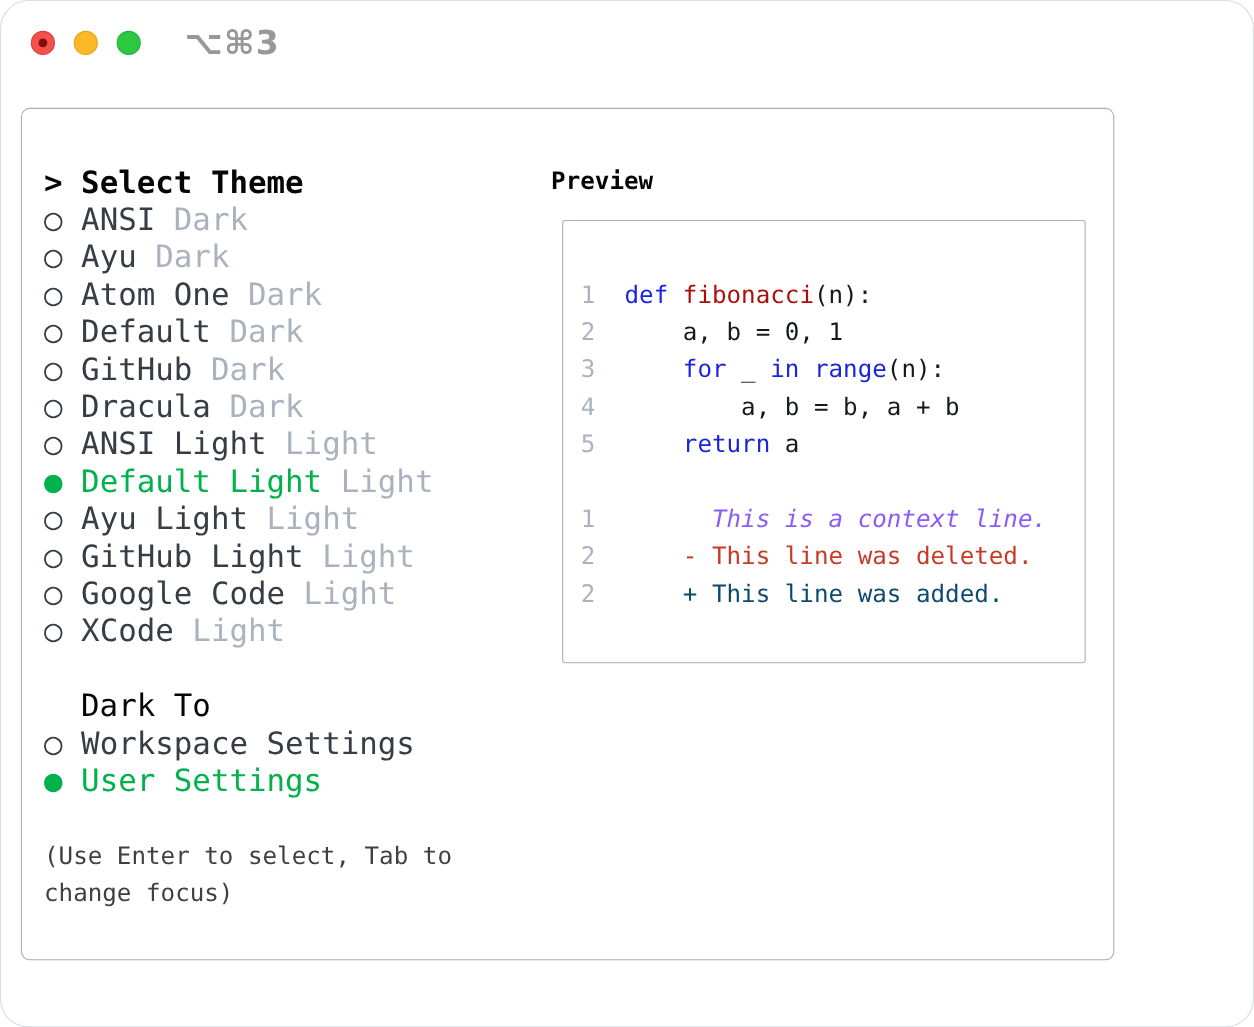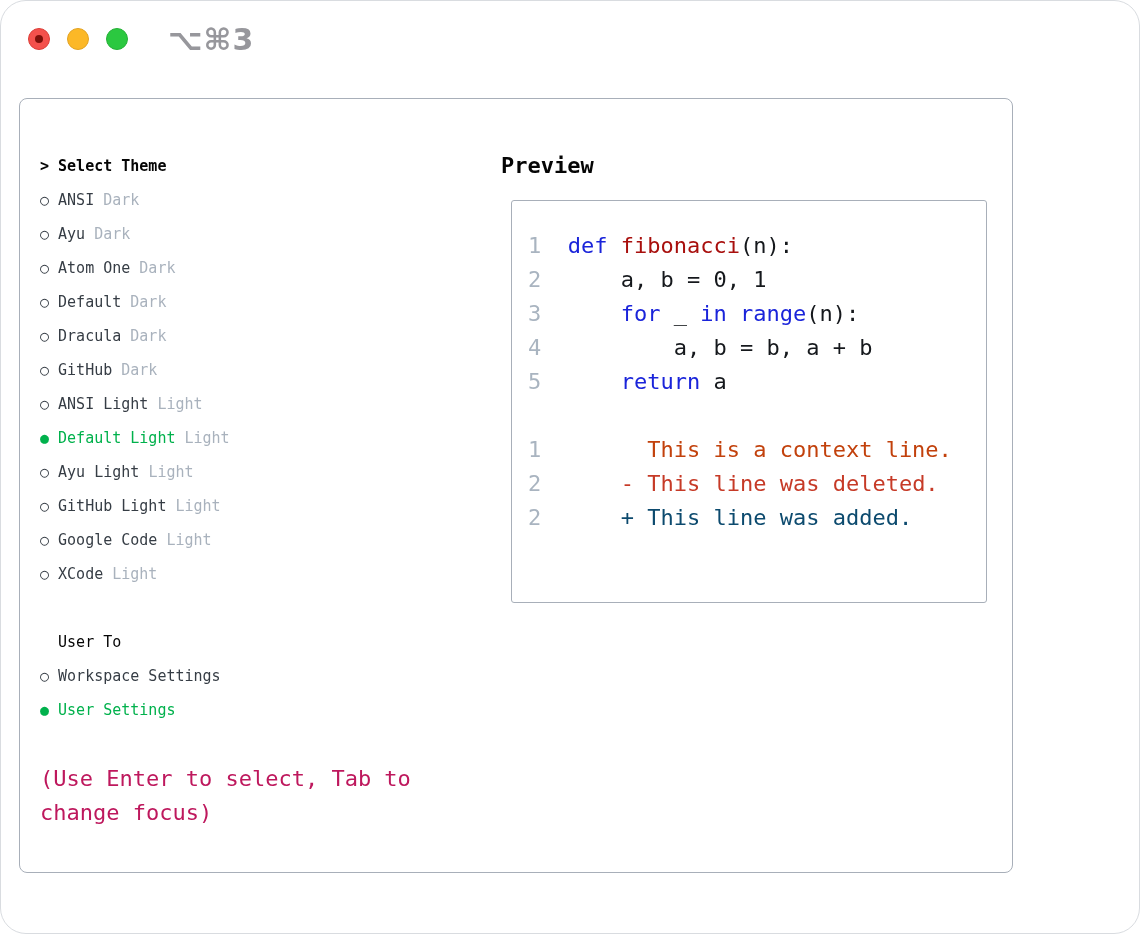--- a/index.html
+++ b/index.html
@@ -18,46 +18,46 @@
   .tl.green{background:#2bc840;border:1px solid #25b137;}
   .win-title{position:absolute;left:167px;top:21px;font-size:30px;font-weight:bold;
              color:#97979c;letter-spacing:1px;
              font-family:"DejaVu Sans","DejaVu Sans Mono",sans-serif;}
 
   
   .panel{position:absolute;left:18px;top:97px;width:994px;height:775px;
          border:1.5px solid #a8afb9;border-radius:8px;box-sizing:border-box;
          background:#ffffff;}
 
-  .row{height:34px;line-height:34px;font-size:15px;white-space:pre;color:#363d45;}
+  .row{height:34px;line-height:34px;font-size:28px;white-space:pre;color:#363d45;}
   .hdr-row{font-weight:bold;color:#050505;}
   .pointer{color:#050505;font-weight:bold;}
   .t-name{color:#363d45;}
   .t-var{color:#a9b2bd;}
   .marker{color:#363d45;}
   .sel{color:#00b14c !important;}
 
   .theme-block{position:absolute;left:20px;top:50px;}
   .apply-block{position:absolute;left:20px;top:526px;}
   .apply-hdr{padding-left:2ch;font-weight:normal;color:#050505;}
   .help{position:absolute;left:20px;top:663px;width:460px;font-size:22px;
-        line-height:34px;color:#be185d;}
+        line-height:34px;color:#404040;}
 
   
   .preview-hdr{position:absolute;left:481px;top:50px;height:34px;line-height:34px;
                font-size:22px;font-weight:bold;color:#050505;text-align:right;}
   .preview-box{position:absolute;left:491px;top:101px;width:476px;height:403px;
                border:1.5px solid #a8afb9;border-radius:3px;box-sizing:border-box;
-               padding:28px 0 0 16px;background:#ffffff;}
+               padding:51px 0 0 16px;background:#ffffff;}
   .code-line{height:34px;line-height:34px;font-size:22px;white-space:pre;}
   .ln{color:#a9b4c0;}
   .kw{color:#1a24da;}
   .fn{color:#a80f0d;}
   .plain{color:#15181c;}
-  .ctx{color:#c2410c;}
+  .ctx{color:#8b5cf6;font-style:italic;}
   .del{color:#c63a27;}
   .add{color:#0c4a6e;margin-top:36px;}
 </style>
 </head>
 <body>
 
 <div class="window">
 
   <div class="traffic-lights">
     <span class="tl red">
@@ -70,33 +70,33 @@
 
   <div class="panel">
 
     <div class="theme-block">
       <div class="row hdr-row"><span class="pointer">&gt;</span><span> </span><span>Select Theme</span></div>
       <div id="theme-rows">
           <div class="row"><span class="marker">○</span><span> </span><span class="t-name">ANSI</span><span> </span><span class="t-var">Dark</span></div>
           <div class="row"><span class="marker">○</span><span> </span><span class="t-name">Ayu</span><span> </span><span class="t-var">Dark</span></div>
           <div class="row"><span class="marker">○</span><span> </span><span class="t-name">Atom One</span><span> </span><span class="t-var">Dark</span></div>
           <div class="row"><span class="marker">○</span><span> </span><span class="t-name">Default</span><span> </span><span class="t-var">Dark</span></div>
+          <div class="row"><span class="marker">○</span><span> </span><span class="t-name">GitHub</span><span> </span><span class="t-var">Dark</span></div>
           <div class="row"><span class="marker">○</span><span> </span><span class="t-name">Dracula</span><span> </span><span class="t-var">Dark</span></div>
-          <div class="row"><span class="marker">○</span><span> </span><span class="t-name">GitHub</span><span> </span><span class="t-var">Dark</span></div>
           <div class="row"><span class="marker">○</span><span> </span><span class="t-name">ANSI Light</span><span> </span><span class="t-var">Light</span></div>
           <div class="row"><span class="marker sel">●</span><span> </span><span class="t-name sel">Default Light</span><span> </span><span class="t-var">Light</span></div>
           <div class="row"><span class="marker">○</span><span> </span><span class="t-name">Ayu Light</span><span> </span><span class="t-var">Light</span></div>
           <div class="row"><span class="marker">○</span><span> </span><span class="t-name">GitHub Light</span><span> </span><span class="t-var">Light</span></div>
           <div class="row"><span class="marker">○</span><span> </span><span class="t-name">Google Code</span><span> </span><span class="t-var">Light</span></div>
           <div class="row"><span class="marker">○</span><span> </span><span class="t-name">XCode</span><span> </span><span class="t-var">Light</span></div>
         </div>
     </div>
 
     <div class="apply-block">
-      <div class="row apply-hdr">User To</div>
+      <div class="row apply-hdr">Dark To</div>
       <div id="apply-rows">
           <div class="row"><span class="marker">○</span><span> </span><span class="t-name">Workspace Settings</span></div>
           <div class="row"><span class="marker sel">●</span><span> </span><span class="sel">User Settings</span></div>
         </div>
     </div>
 
     <div class="help">(Use Enter to select, Tab to change focus)</div>
 
     <div class="preview-hdr">Preview</div>
     <div class="preview-box">

